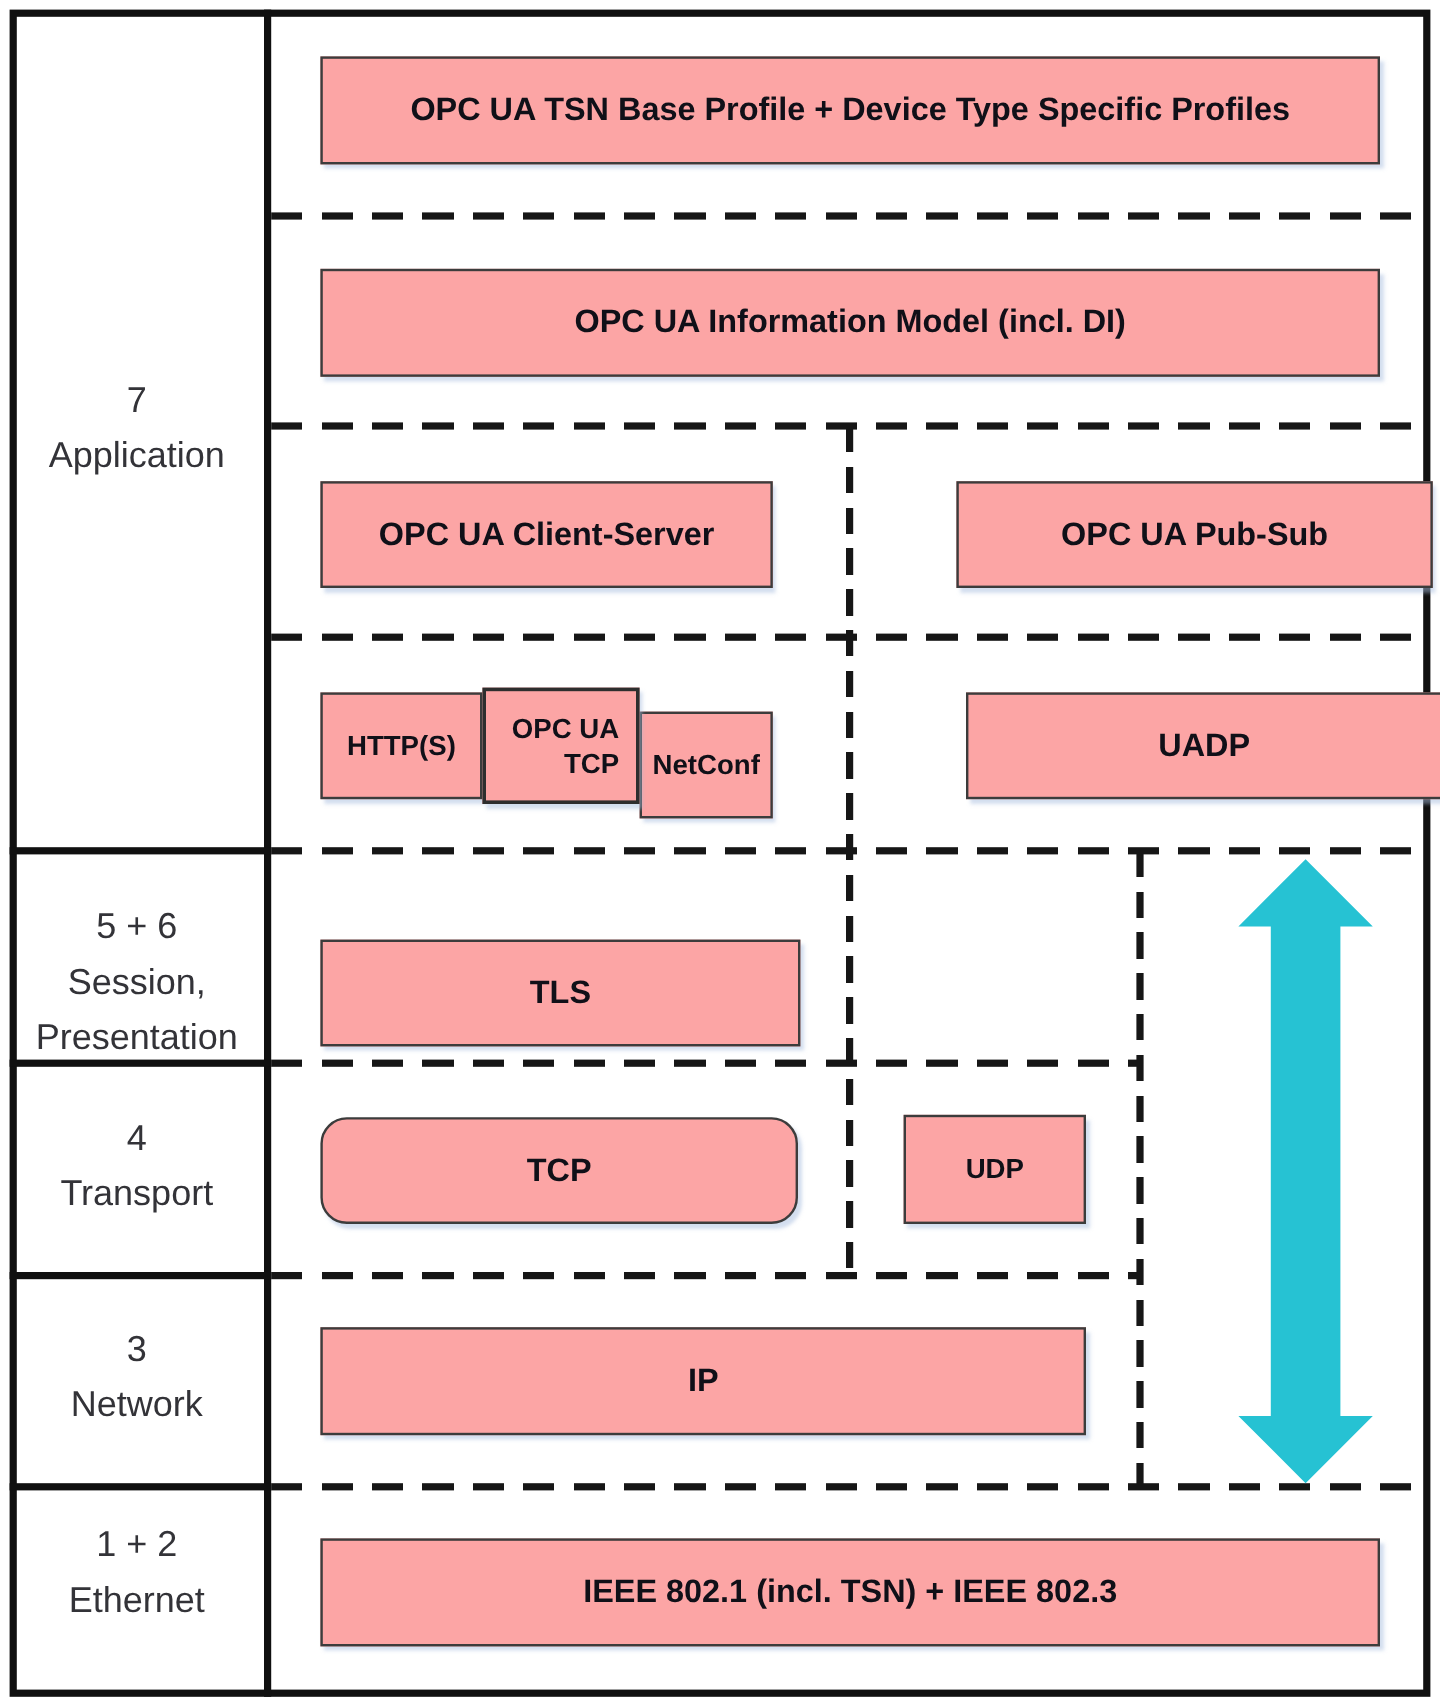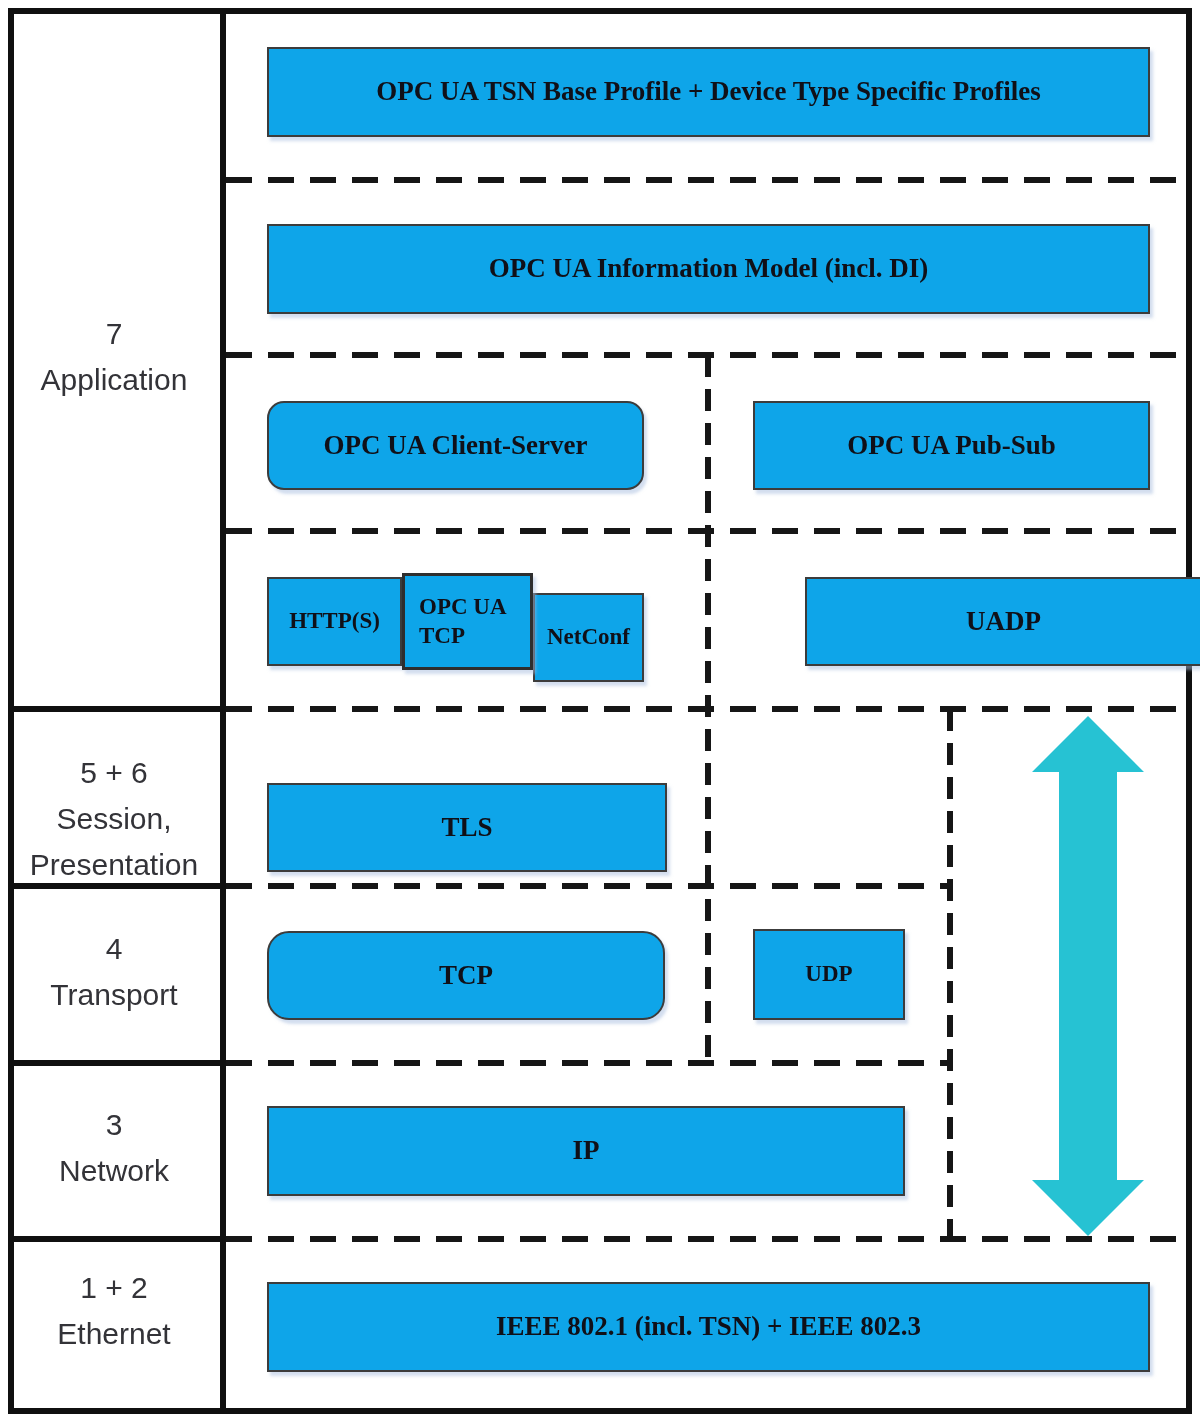--- a/index.html
+++ b/index.html
@@ -20,24 +20,24 @@
   .dash-v{width:6px;background:repeating-linear-gradient(180deg,#161616 0 22px,transparent 22px 34px);}
   
   .layer-label{
     left:8px;width:212px;
     display:flex;flex-direction:column;align-items:center;justify-content:center;
     font-size:30px;line-height:46px;color:#333338;text-align:center;
   }
   
   .box{
     display:flex;align-items:center;justify-content:center;
-    background:#0ea5e9;border:2px solid #3c3c3c;
+    background:#fca5a5;border:2px solid #3c3c3c;
     box-shadow:3px 4px 3px rgba(168,190,224,0.5);
     font-weight:bold;font-size:27px;color:#101018;
-    text-align:left;z-index:2;line-height:1.25;font-family:Liberation Serif, serif;
+    text-align:right;z-index:2;line-height:1.25;
   }
   .box.small{font-size:23px;}
   .box.thick{border-width:3px;border-color:#2e2e2e;z-index:3;}
   svg.arrow-layer{left:0;top:0;z-index:1;pointer-events:none;}
 </style>
 </head>
 <body>
 
 <div id="stage">
 
@@ -83,23 +83,23 @@
   </div>
   <div class="abs layer-label" style="top:1236px;height:150px;">
     <span>1 + 2</span>
     <span>Ethernet</span>
   </div>
 
   <div class="abs box" style="left:267px;top:47px;width:883px;height:90px;">OPC UA TSN Base Profile + Device Type Specific Profiles</div>
 
   <div class="abs box" style="left:267px;top:224px;width:883px;height:90px;">OPC UA Information Model (incl. DI)</div>
 
-  <div class="abs box" style="left:267px;top:401px;width:377px;height:89px;border-radius:17px;">OPC UA Client-Server</div>
+  <div class="abs box" style="left:267px;top:401px;width:377px;height:89px;">OPC UA Client-Server</div>
 
-  <div class="abs box" style="left:753px;top:401px;width:397px;height:89px;">OPC UA Pub-Sub</div>
+  <div class="abs box" style="left:797px;top:401px;width:397px;height:89px;">OPC UA Pub-Sub</div>
 
   <div class="abs box small thick" style="left:402px;top:573px;width:131px;height:97px;padding:0 14px;">OPC UA TCP</div>
 
   <div class="abs box small" style="left:267px;top:577px;width:135px;height:89px;">HTTP(S)</div>
 
   <div class="abs box small" style="left:533px;top:593px;width:111px;height:89px;">NetConf</div>
 
   <div class="abs box" style="left:765px;top:577px;width:397px;height:89px;margin-left:40px;">UADP</div>
 
   <div class="abs box" style="left:267px;top:754px;width:400px;height:89px;margin-top:29px;">TLS</div>

